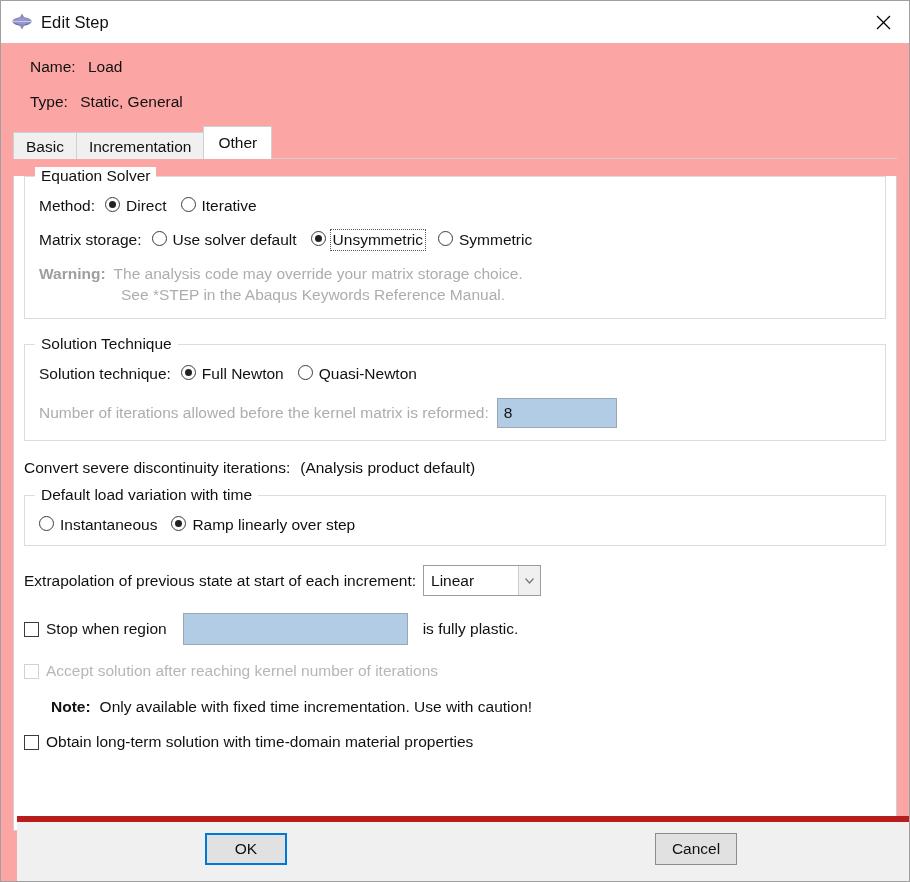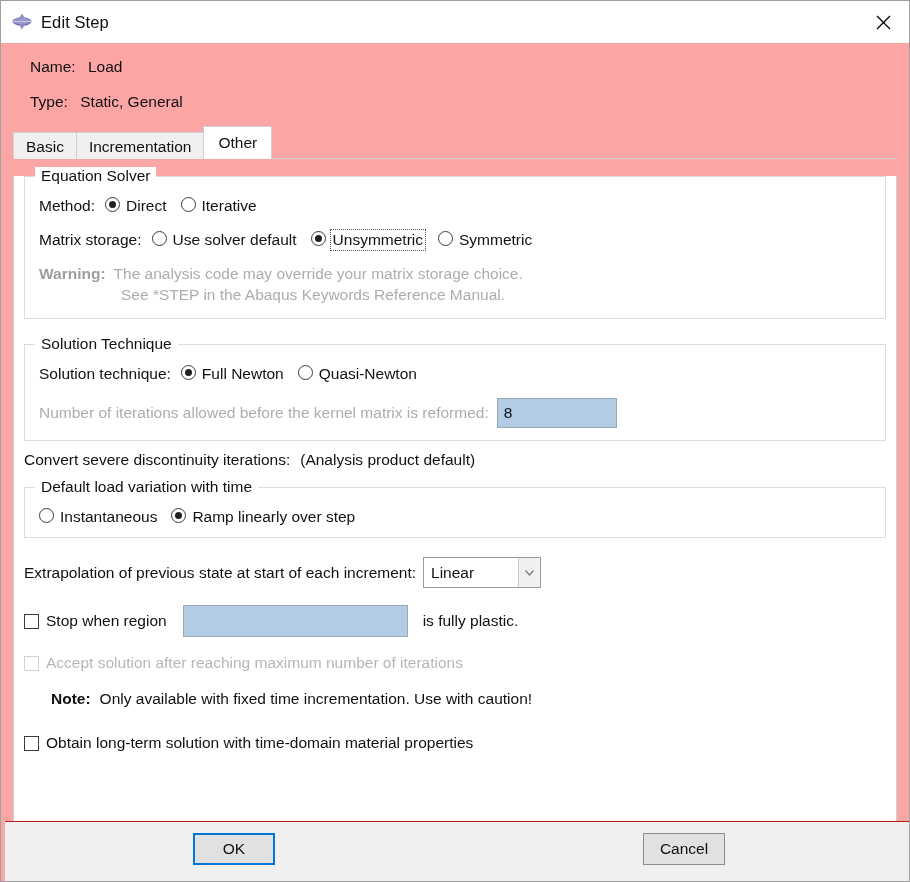--- a/index.html
+++ b/index.html
@@ -265,24 +265,24 @@
 
   
   .free-row { display: flex; align-items: center; margin-top: 20px; }
   .note-row { display: flex; align-items: center; margin-top: 18px; padding-left: 27px; }
   .note-key { font-weight: bold; color: #111; text-align: right; }
   .note-txt { margin-left: 9px; color: #111; }
 
   
   .footer {
     position: absolute;
-    left: 4px; right: 0; bottom: 0;
+    left: 16px; right: 0; bottom: 0;
     height: 59px;
     background: #f0f0f0;
-    border-top: 1px solid #b91c1c;
+    border-top: 6px solid #b91c1c;
     padding-left: 33px;
   }
   .btn {
     position: absolute;
     top: 11px;
     height: 32px;
     background: #e1e1e1;
     border: 1px solid #8c8c8c;
     box-sizing: border-box;
     font-size: 15.5px;
@@ -401,21 +401,21 @@
           <span class="radio-label">Quasi-Newton</span>
         </span>
       </div>
 
       <div class="row" style="margin-top:15px;">
         <span class="lbl dim">Number of iterations allowed before the kernel matrix is reformed:</span>
         <span class="field field-iterations" style="margin-left:8px;">8</span>
       </div>
     </div>
 
-    <div class="free-row" style="margin-top:10px;">
+    <div class="free-row" style="margin-top:18px;">
       <span class="lbl">Convert severe discontinuity iterations:</span>
       <span class="lbl" style="margin-left:10px;">(Analysis product default)</span>
     </div>
 
     <div class="group" style="margin-top:18px;padding-bottom:11px;">
       <div class="group-title">Default load variation with time</div>
       <div class="row" style="margin-top:6px;">
         <span class="radio-item">
           <span class="radio"></span>
           <span class="radio-label">Instantaneous</span>
@@ -444,30 +444,30 @@
         <span class="checkbox"></span>
         <span class="check-label">Stop when region</span>
       </span>
       <span class="field field-region" style="margin-left:16px;" placeholder=""></span>
       <span class="lbl" style="margin-left:15px;">is fully plastic.</span>
     </div>
 
     <div class="free-row" style="margin-top:17px;">
       <span class="check-item">
         <span class="checkbox dim"></span>
-        <span class="check-label dim">Accept solution after reaching maximum number of iterations</span>
+        <span class="check-label dim">Accept solution after reaching kernel number of iterations</span>
       </span>
     </div>
 
     <div class="note-row">
       <span class="note-key">Note:</span>
       <span class="note-txt">Only available with fixed time incrementation. Use with caution!</span>
     </div>
 
-    <div class="free-row" style="margin-top:26px;">
+    <div class="free-row" style="margin-top:17px;">
       <span class="check-item">
         <span class="checkbox"></span>
         <span class="check-label">Obtain long-term solution with time-domain material properties</span>
       </span>
     </div>
 
   </div>
 
   <div class="footer">
     <div class="btn btn-ok">

